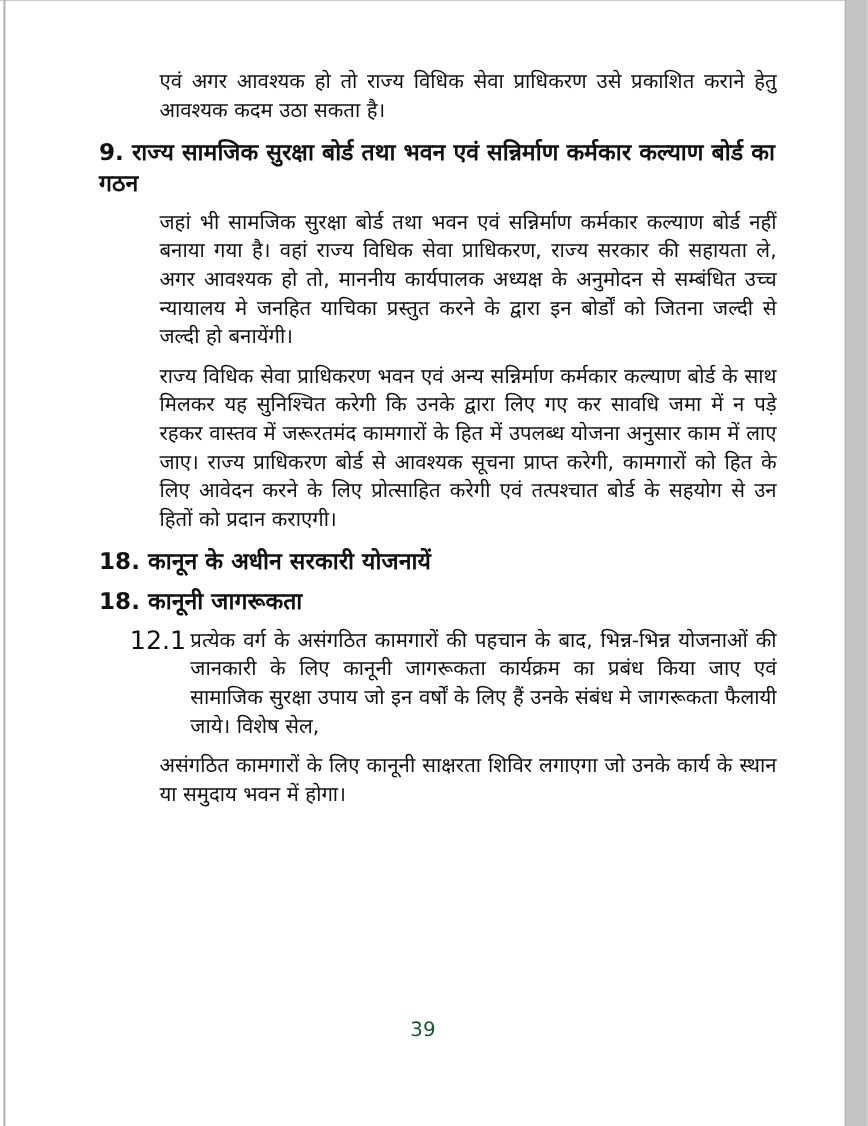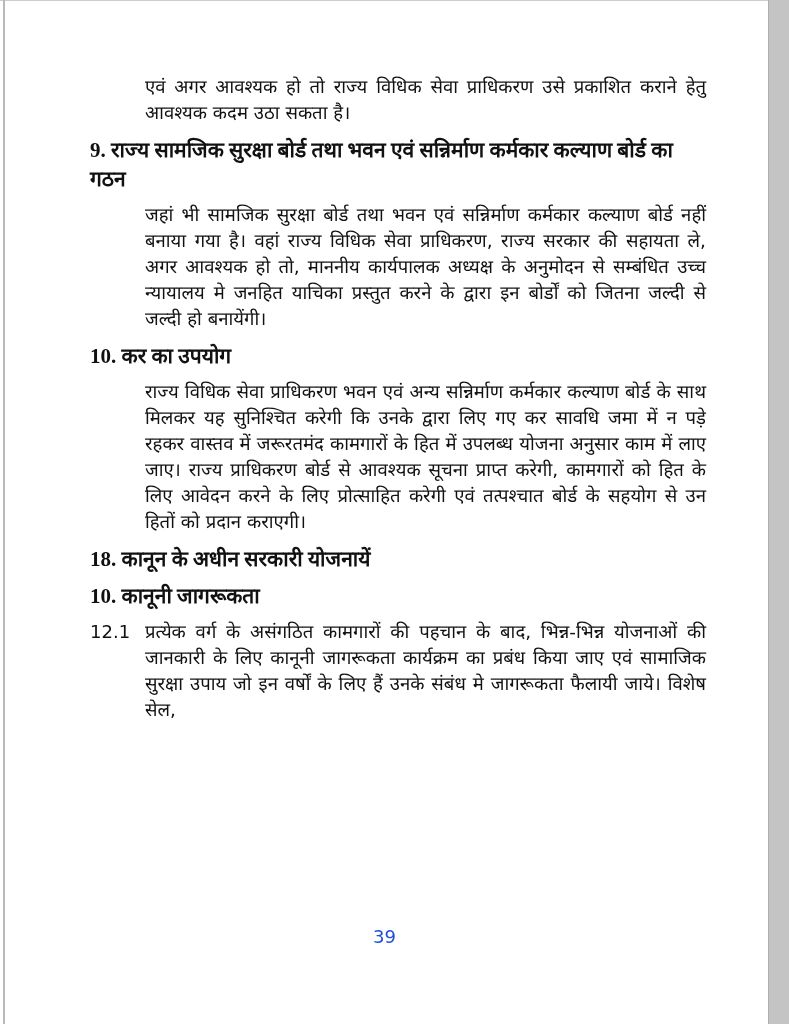--- a/index.html
+++ b/index.html
@@ -32,94 +32,94 @@
   .edge-right {
     position: absolute;
     top: 0; right: 0;
     width: 20px; height: 100%;
     background: #c4c4c4;
     border-left: 1px solid #aeaeae;
   }
   .content {
     position: absolute;
     left: 90px;
-    top: 74px;
+    top: 62px;
     width: 616px;
   }
   .body {
     font-size: 18.5px;
     line-height: 26px;
     text-align: justify;
     margin: 0 0 10px 0;
   }
   .indent {
     margin-left: 55px;
   }
   .heading {
     font-size: 21px;
     line-height: 29px;
     font-weight: 700;
     margin: 2px 0 8px 0;
     text-align: left;
-    font-family: Liberation Serif, serif;
   }
   .clause {
     display: flex;
     align-items: flex-start;
     margin: 0 0 10px 0;
   }
   .clause-number {
     flex: 0 0 55px;
-    font-size: 18px;
+    font-size: 23px;
     line-height: 26px;
+    margin-left: 28px;
   }
   .clause-text {
     flex: 1 1 auto;
     margin: 0;
   }
   .page-number {
     position: absolute;
     top: 926px;
     left: 0;
     width: 769px;
     text-align: center;
     font-size: 18px;
-    color: #1d4ed8;
+    color: #14532d;
   }
 </style>
 </head>
 <body>
 
 <div class="page">
 
   <div class="edge-top"></div>
   <div class="edge-left"></div>
   <div class="edge-right"></div>
 
   <main class="content">
 
     <p class="body indent">एवं अगर आवश्यक हो तो राज्य विधिक सेवा प्राधिकरण उसे प्रकाशित कराने हेतु आवश्यक कदम उठा सकता है।</p>
 
     <h2 class="heading">9. राज्य सामजिक सुरक्षा बोर्ड तथा भवन एवं सन्निर्माण कर्मकार कल्याण बोर्ड का गठन</h2>
 
     <p class="body indent">जहां भी सामजिक सुरक्षा बोर्ड तथा भवन एवं सन्निर्माण कर्मकार कल्याण बोर्ड नहीं बनाया गया है। वहां राज्य विधिक सेवा प्राधिकरण, राज्य सरकार की सहायता ले, अगर आवश्यक हो तो, माननीय कार्यपालक अध्यक्ष के अनुमोदन से सम्बंधित उच्च न्यायालय मे जनहित याचिका प्रस्तुत करने के द्वारा इन बोर्डों को जितना जल्दी से जल्दी हो बनायेंगी।</p>
 
-    <h2 class="heading">10. कर का उपयोग</h2>
 
     <p class="body indent">राज्य विधिक सेवा प्राधिकरण भवन एवं अन्य सन्निर्माण कर्मकार कल्याण बोर्ड के साथ मिलकर यह सुनिश्चित करेगी कि उनके द्वारा लिए गए कर सावधि जमा में न पड़े रहकर वास्तव में जरूरतमंद कामगारों के हित में उपलब्ध योजना अनुसार काम में लाए जाए। राज्य प्राधिकरण बोर्ड से आवश्यक सूचना प्राप्त करेगी, कामगारों को हित के लिए आवेदन करने के लिए प्रोत्साहित करेगी एवं तत्पश्चात बोर्ड के सहयोग से उन हितों को प्रदान कराएगी।</p>
 
 
     <h2 class="heading">18. कानून के अधीन सरकारी योजनायें</h2>
 
 
-    <h2 class="heading">10. कानूनी जागरूकता</h2>
+    <h2 class="heading">18. कानूनी जागरूकता</h2>
 
     <div class="clause">
       <span class="clause-number">12.1</span>
       <p class="body clause-text">प्रत्येक वर्ग के असंगठित कामगारों की पहचान के बाद, भिन्न-भिन्न योजनाओं की जानकारी के लिए कानूनी जागरूकता कार्यक्रम का प्रबंध किया जाए एवं सामाजिक सुरक्षा उपाय जो इन वर्षों के लिए हैं उनके संबंध मे जागरूकता फैलायी जाये। विशेष सेल,</p>
     </div>
 
+    <p class="body indent">असंगठित कामगारों के लिए कानूनी साक्षरता शिविर लगाएगा जो उनके कार्य के स्थान या समुदाय भवन में होगा।</p>
 
   </main>
 
   <div class="page-number">39</div>
 
 </div>
 
 </body></html>

